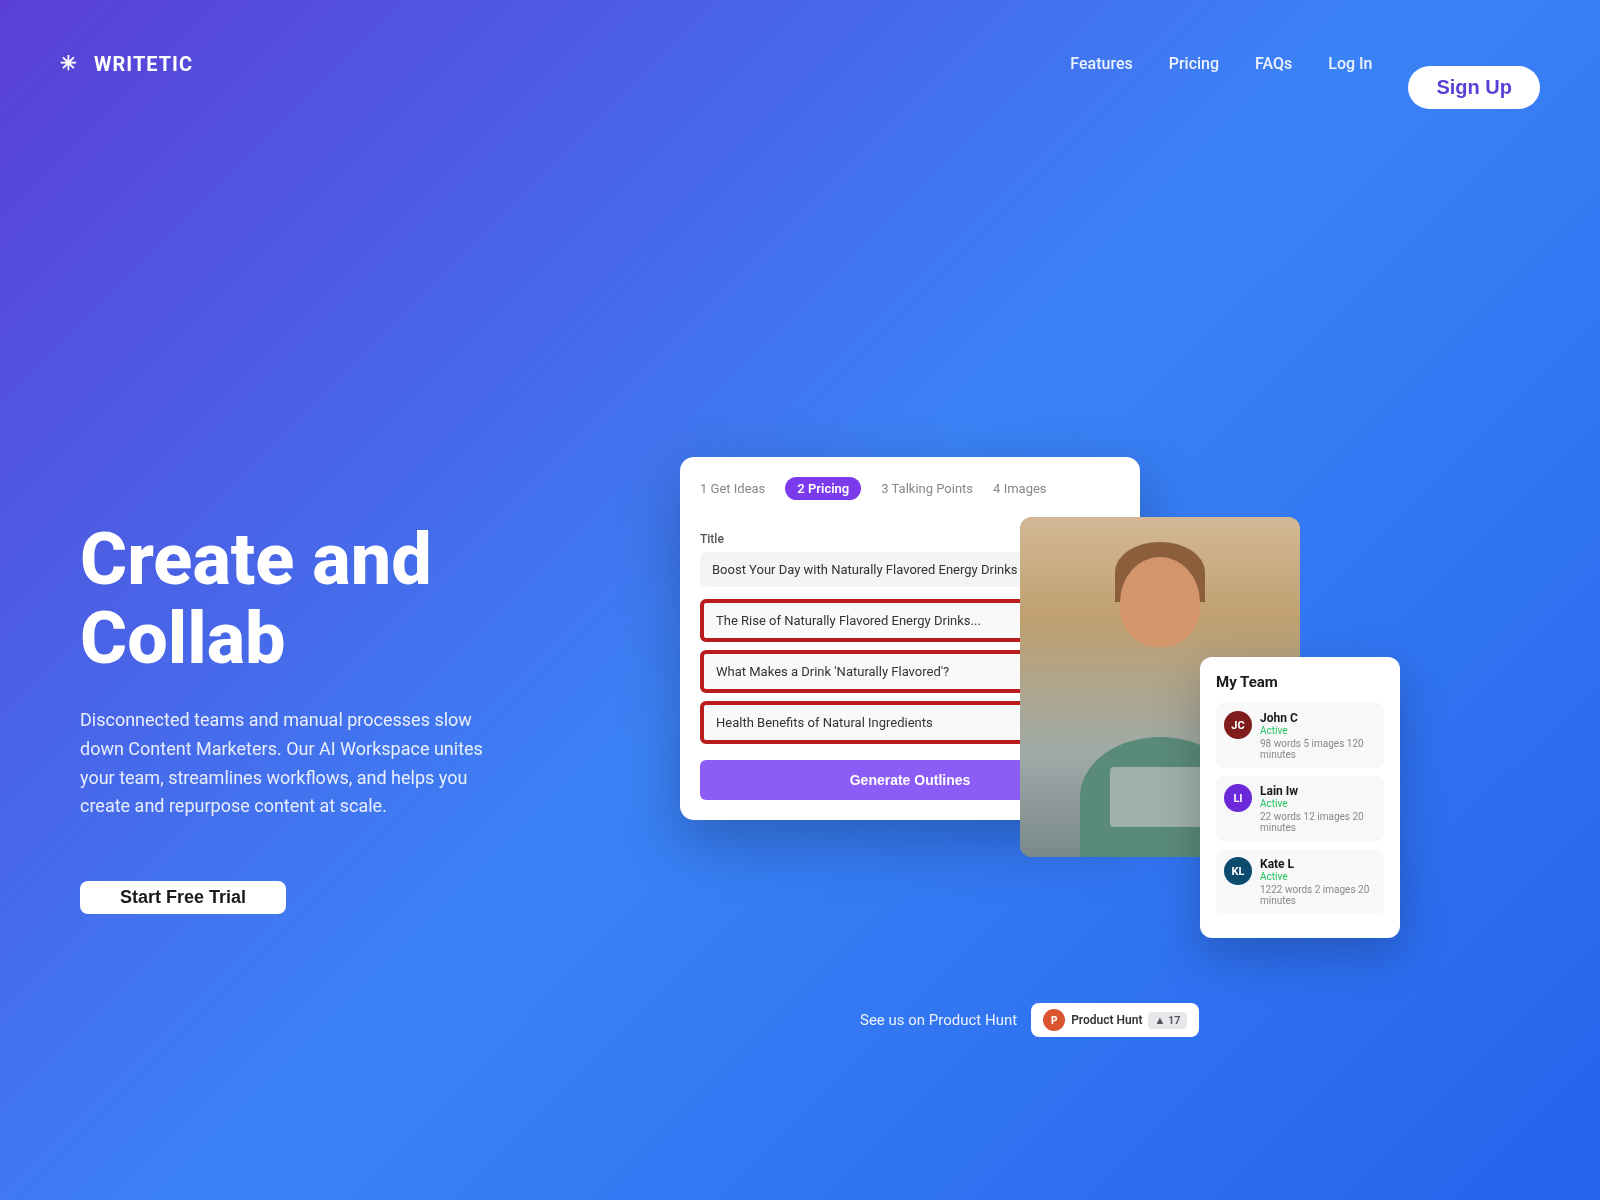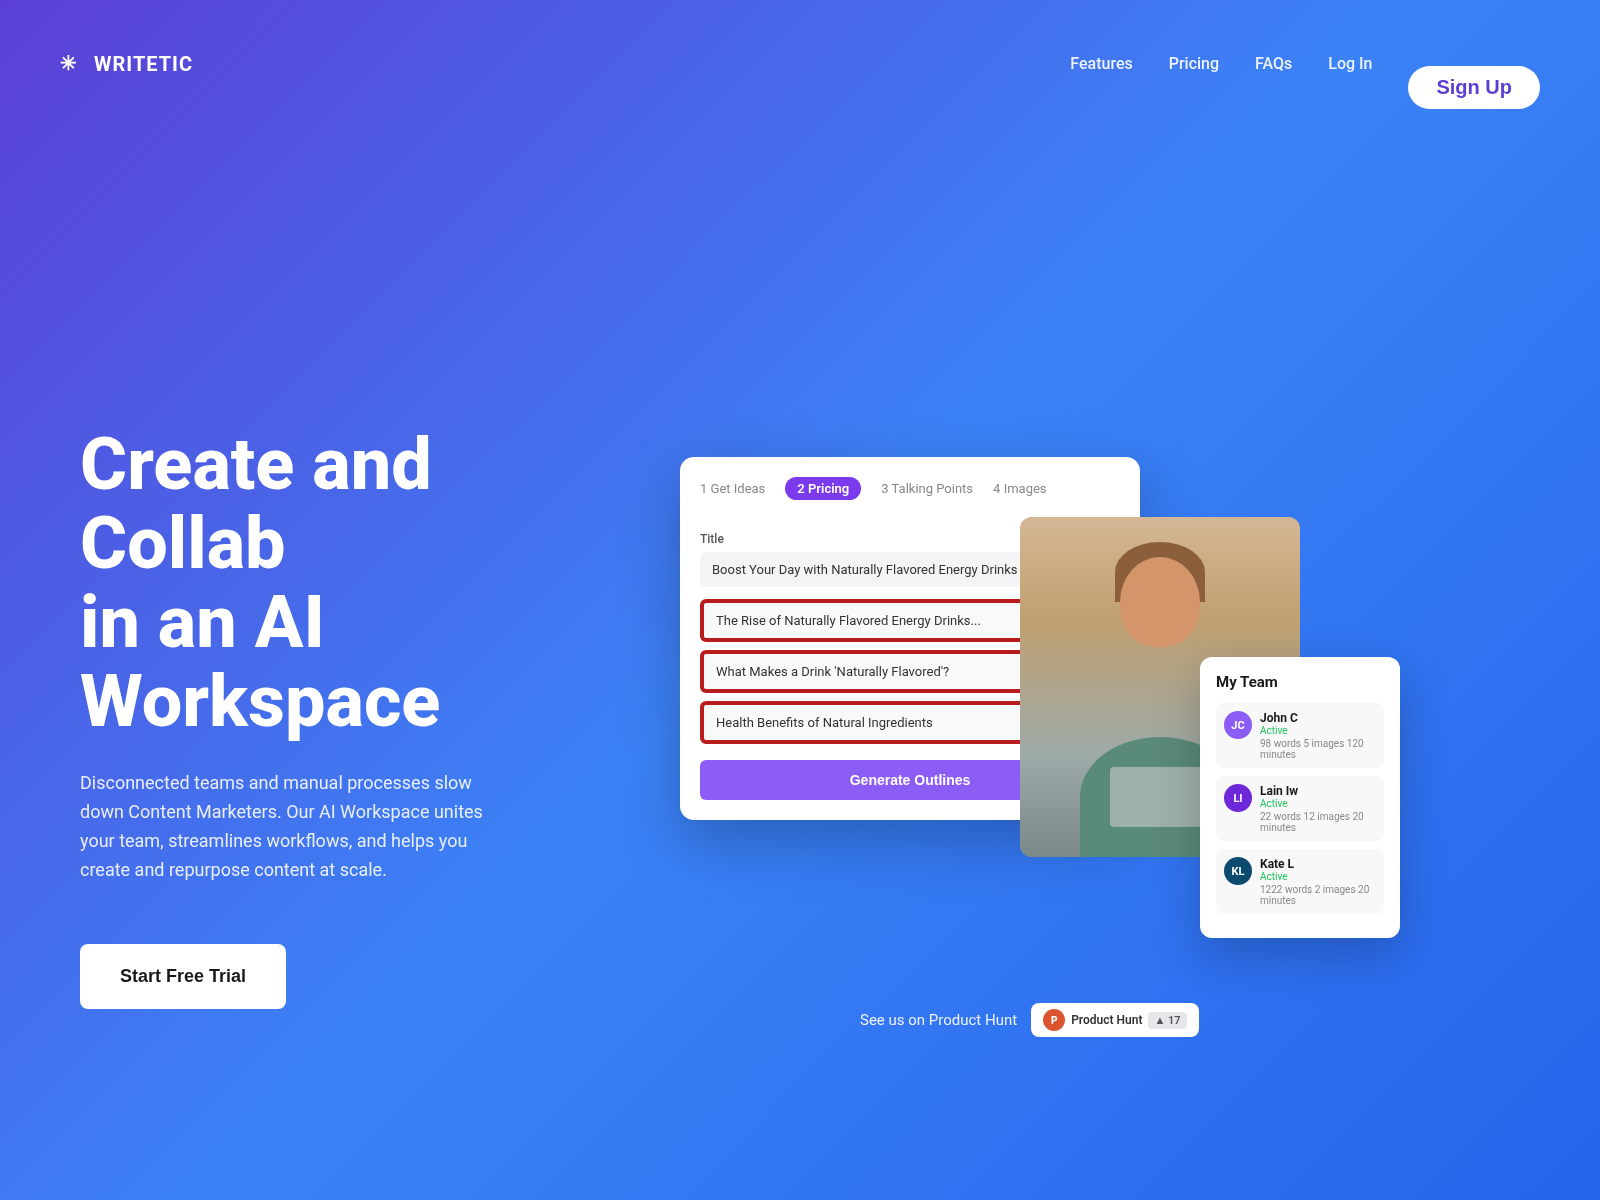--- a/index.html
+++ b/index.html
@@ -86,21 +86,21 @@
       line-height: 1.6;
       color: rgba(255,255,255,0.88);
       max-width: 420px;
       margin-bottom: 60px;
     }
     .cta-button {
       background: #fff;
       color: #1a1a1a;
       border: none;
       border-radius: 8px;
-      padding: 22px 40px;
+      padding: 6px 40px;
       font-size: 18px;
       font-weight: 700;
       cursor: pointer;
     }
 
     
     .hero-right {
       flex: 1;
       position: relative;
       height: 520px;
@@ -262,21 +262,21 @@
       gap: 8px;
       background: #f8f8f8;
       border-radius: 8px;
       padding: 8px;
       margin-bottom: 8px;
     }
     .member-avatar {
       width: 28px;
       height: 28px;
       border-radius: 50%;
-      background: #8b5cf6;
+      background: #7f1d1d;
       display: flex;
       align-items: center;
       justify-content: center;
       color: #fff;
       font-size: 11px;
       font-weight: 700;
       flex-shrink: 0;
     }
     .member-info { flex: 1; }
     .member-name {
@@ -351,21 +351,20 @@
     <a class="nav-link">FAQs</a>
     <span class="nav-login">Log In</span>
     <button class="nav-signup">Sign Up</button>
   </div>
 </nav>
 
 <div class="hero">
   <div class="hero-left">
     <h1 class="hero-title">
       <span>Create and Collab</span><br>
-      <span>in an AI Workspace</span>
     </h1>
     <p class="hero-subtitle">Disconnected teams and manual processes slow down Content Marketers. Our AI Workspace unites your team, streamlines workflows, and helps you create and repurpose content at scale.</p>
     <button class="cta-button">Start Free Trial</button>
   </div>
 
   <div class="hero-right">
 
     <div class="ui-card-main">
       <div class="ui-steps">
         <span class="step">

